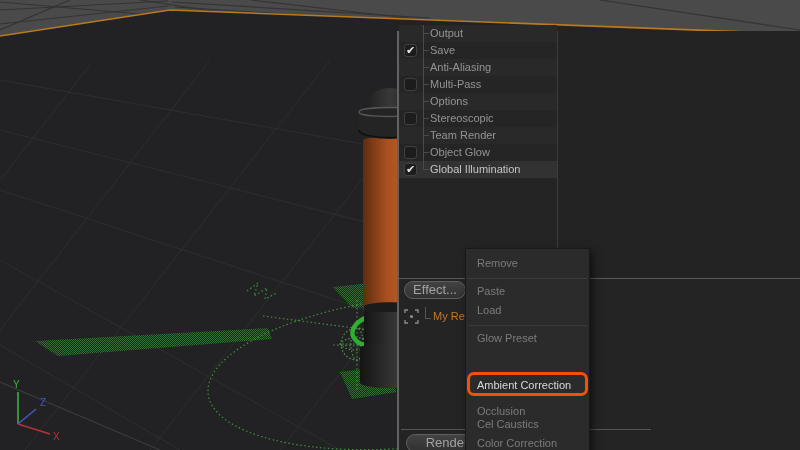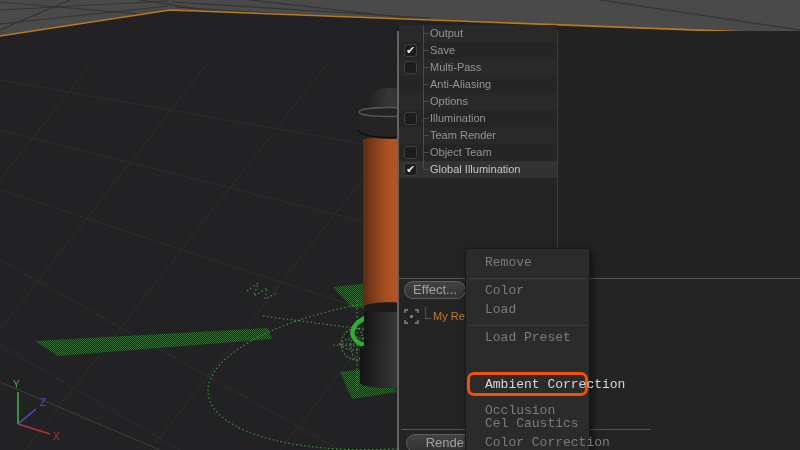--- a/index.html
+++ b/index.html
@@ -41,22 +41,22 @@
   #preset-icon { position:absolute; left:5px; top:2px; }
   #preset-elbow-v { position:absolute; left:26px; top:0px; width:1px; height:11px; background:#555; }
   #preset-elbow-h { position:absolute; left:26px; top:11px; width:6px; height:1px; background:#555; }
   #preset-label { position:absolute; left:34px; top:3px; width:33px; overflow:hidden;
     white-space:nowrap; font-size:11px; color:#bf7a2c; }
 
   
   #context-menu { position:absolute; left:465px; top:248px; width:125px; height:210px;
     background:#2b2b2b; border:1px solid #191919; z-index:20;
     box-shadow:3px 3px 8px rgba(0,0,0,.55); }
-  .menu-item { position:absolute; left:8px; width:125px; height:16px; padding-left:11px;
-    font-size:13px; line-height:16px; color:#7c7c7c; white-space:nowrap;font-family:Liberation Mono, monospace; }
+  .menu-item { position:absolute; left:0; width:125px; height:16px; padding-left:11px;
+    font-size:11px; line-height:16px; color:#7c7c7c; white-space:nowrap; }
   .menu-sep { position:absolute; left:2px; width:119px; height:1px; background:#3a3a3a; }
   #ao-box { position:absolute; left:1px; top:123px; width:121px; height:24px;
     border:3px solid #f25208; border-radius:7px; }
   .menu-item.enabled-highlight { color:#d8d8d8; }
 </style>
 </head>
 <body>
 <div id="stage">
 
 <svg id="viewport" viewBox="0 0 800 450" xmlns="http://www.w3.org/2000/svg">
@@ -177,56 +177,56 @@
     </div>
 
     <div class="page-row">
       <div class="cbx"><span>✔</span></div>
       <div class="trunk"></div>
       <div class="tick"></div>
       <span class="page-label">Save</span>
     </div>
 
     <div class="page-row">
+      <div class="trunk"></div>
+      <div class="tick"></div>
+      <span class="page-label">Anti-Aliasing</span>
+    </div>
+
+    <div class="page-row">
       <div class="cbx"></div>
       <div class="trunk"></div>
       <div class="tick"></div>
       <span class="page-label">Multi-Pass</span>
     </div>
 
     <div class="page-row">
       <div class="trunk"></div>
       <div class="tick"></div>
-      <span class="page-label">Anti-Aliasing</span>
-    </div>
-
-    <div class="page-row">
-      <div class="trunk"></div>
-      <div class="tick"></div>
       <span class="page-label">Options</span>
     </div>
 
     <div class="page-row">
       <div class="cbx"></div>
       <div class="trunk"></div>
       <div class="tick"></div>
-      <span class="page-label">Illumination</span>
+      <span class="page-label">Stereoscopic</span>
     </div>
 
     <div class="page-row">
       <div class="trunk"></div>
       <div class="tick"></div>
       <span class="page-label">Team Render</span>
     </div>
 
     <div class="page-row">
       <div class="cbx"></div>
       <div class="trunk"></div>
       <div class="tick"></div>
-      <span class="page-label">Object Team</span>
+      <span class="page-label">Object Glow</span>
     </div>
 
     <div class="page-row selected last">
       <div class="cbx"><span>✔</span></div>
       <div class="trunk"></div>
       <div class="tick"></div>
       <span class="page-label">Global Illumination</span>
     </div>
   </div>
 
@@ -251,24 +251,24 @@
     <span id="preset-label">My Render Setting</span>
   </div>
 
   <div id="btn-well-line"></div>
   <div id="render-btn" class="pill-btn">Render Setting</div>
 </div>
 
 <div id="context-menu">
   <div class="menu-item" style="top:6px">Remove</div>
   <div class="menu-sep" style="top:29px"></div>
-  <div class="menu-item" style="top:34px">Color</div>
+  <div class="menu-item" style="top:34px">Paste</div>
   <div class="menu-item" style="top:53px">Load</div>
   <div class="menu-sep" style="top:76px"></div>
-  <div class="menu-item" style="top:81px">Load Preset</div>
+  <div class="menu-item" style="top:81px">Glow Preset</div>
   <div id="ao-box"></div>
   <div class="menu-item enabled-highlight" style="top:128px">Ambient Correction</div>
   <div class="menu-item" style="top:154px">Occlusion</div>
   <div class="menu-item" style="top:167px">Cel Caustics</div>
   <div class="menu-item" style="top:186px">Color Correction</div>
 </div>
 
 </div>
 
 </body></html>

